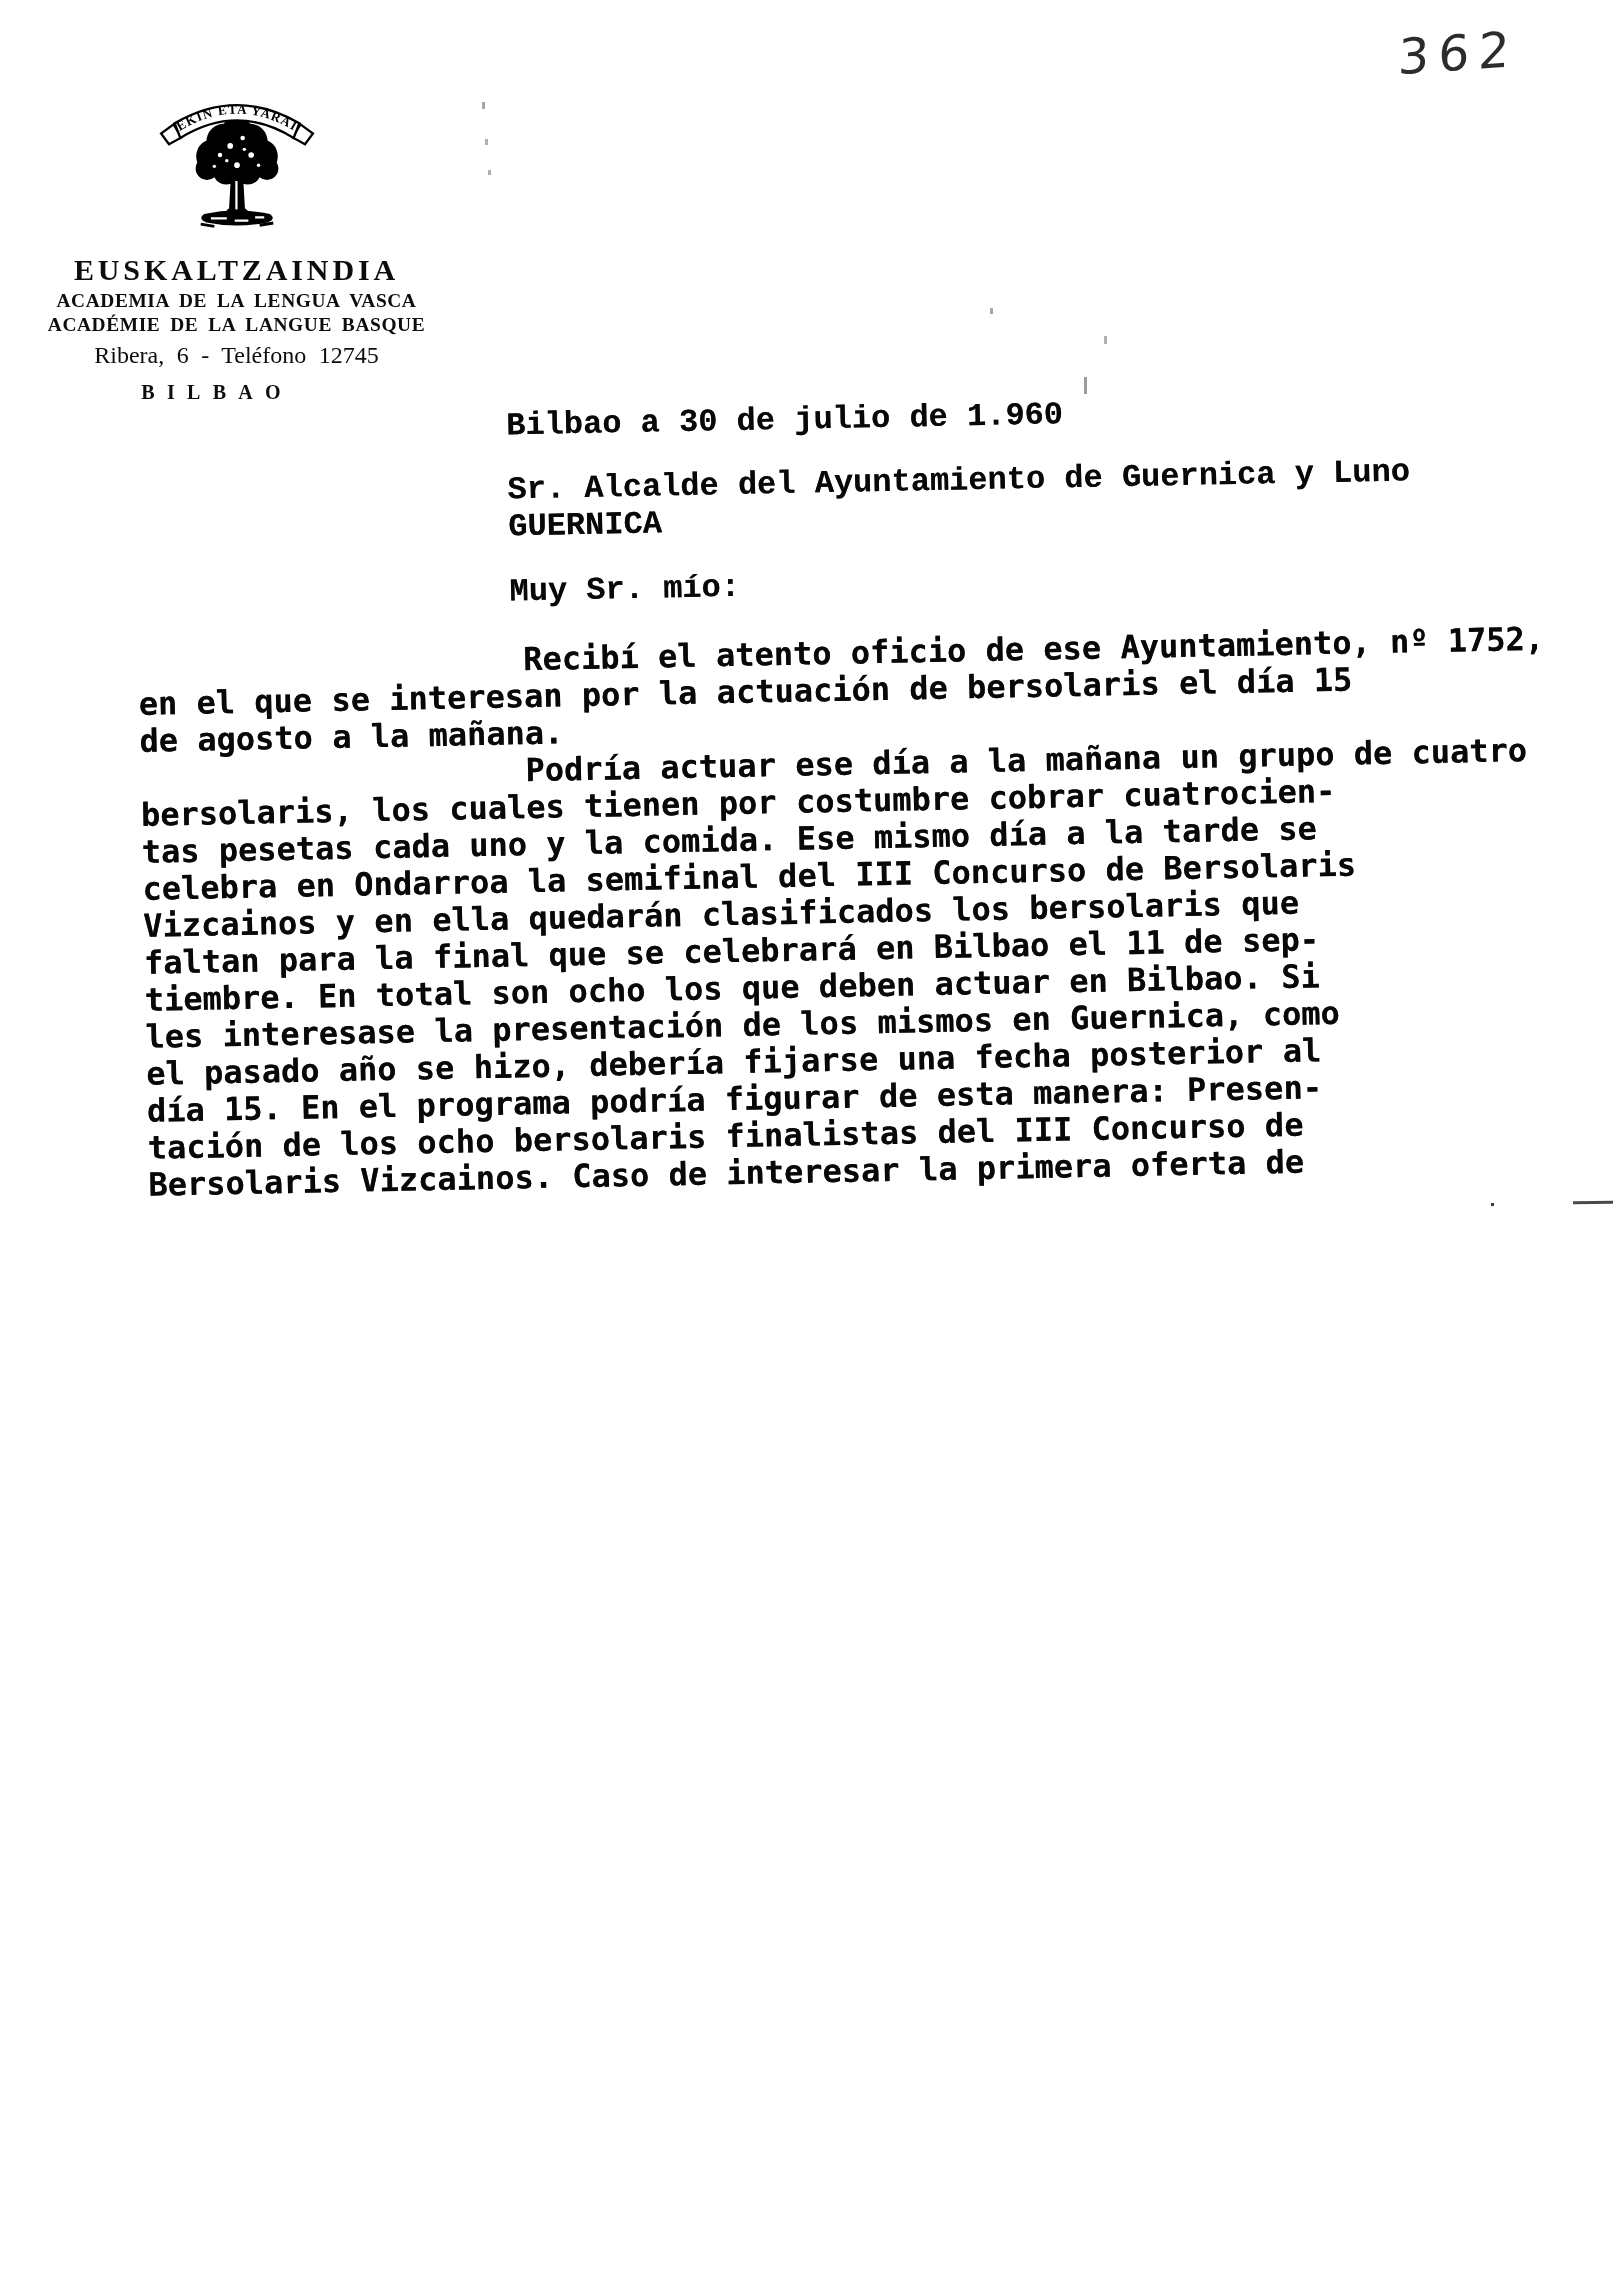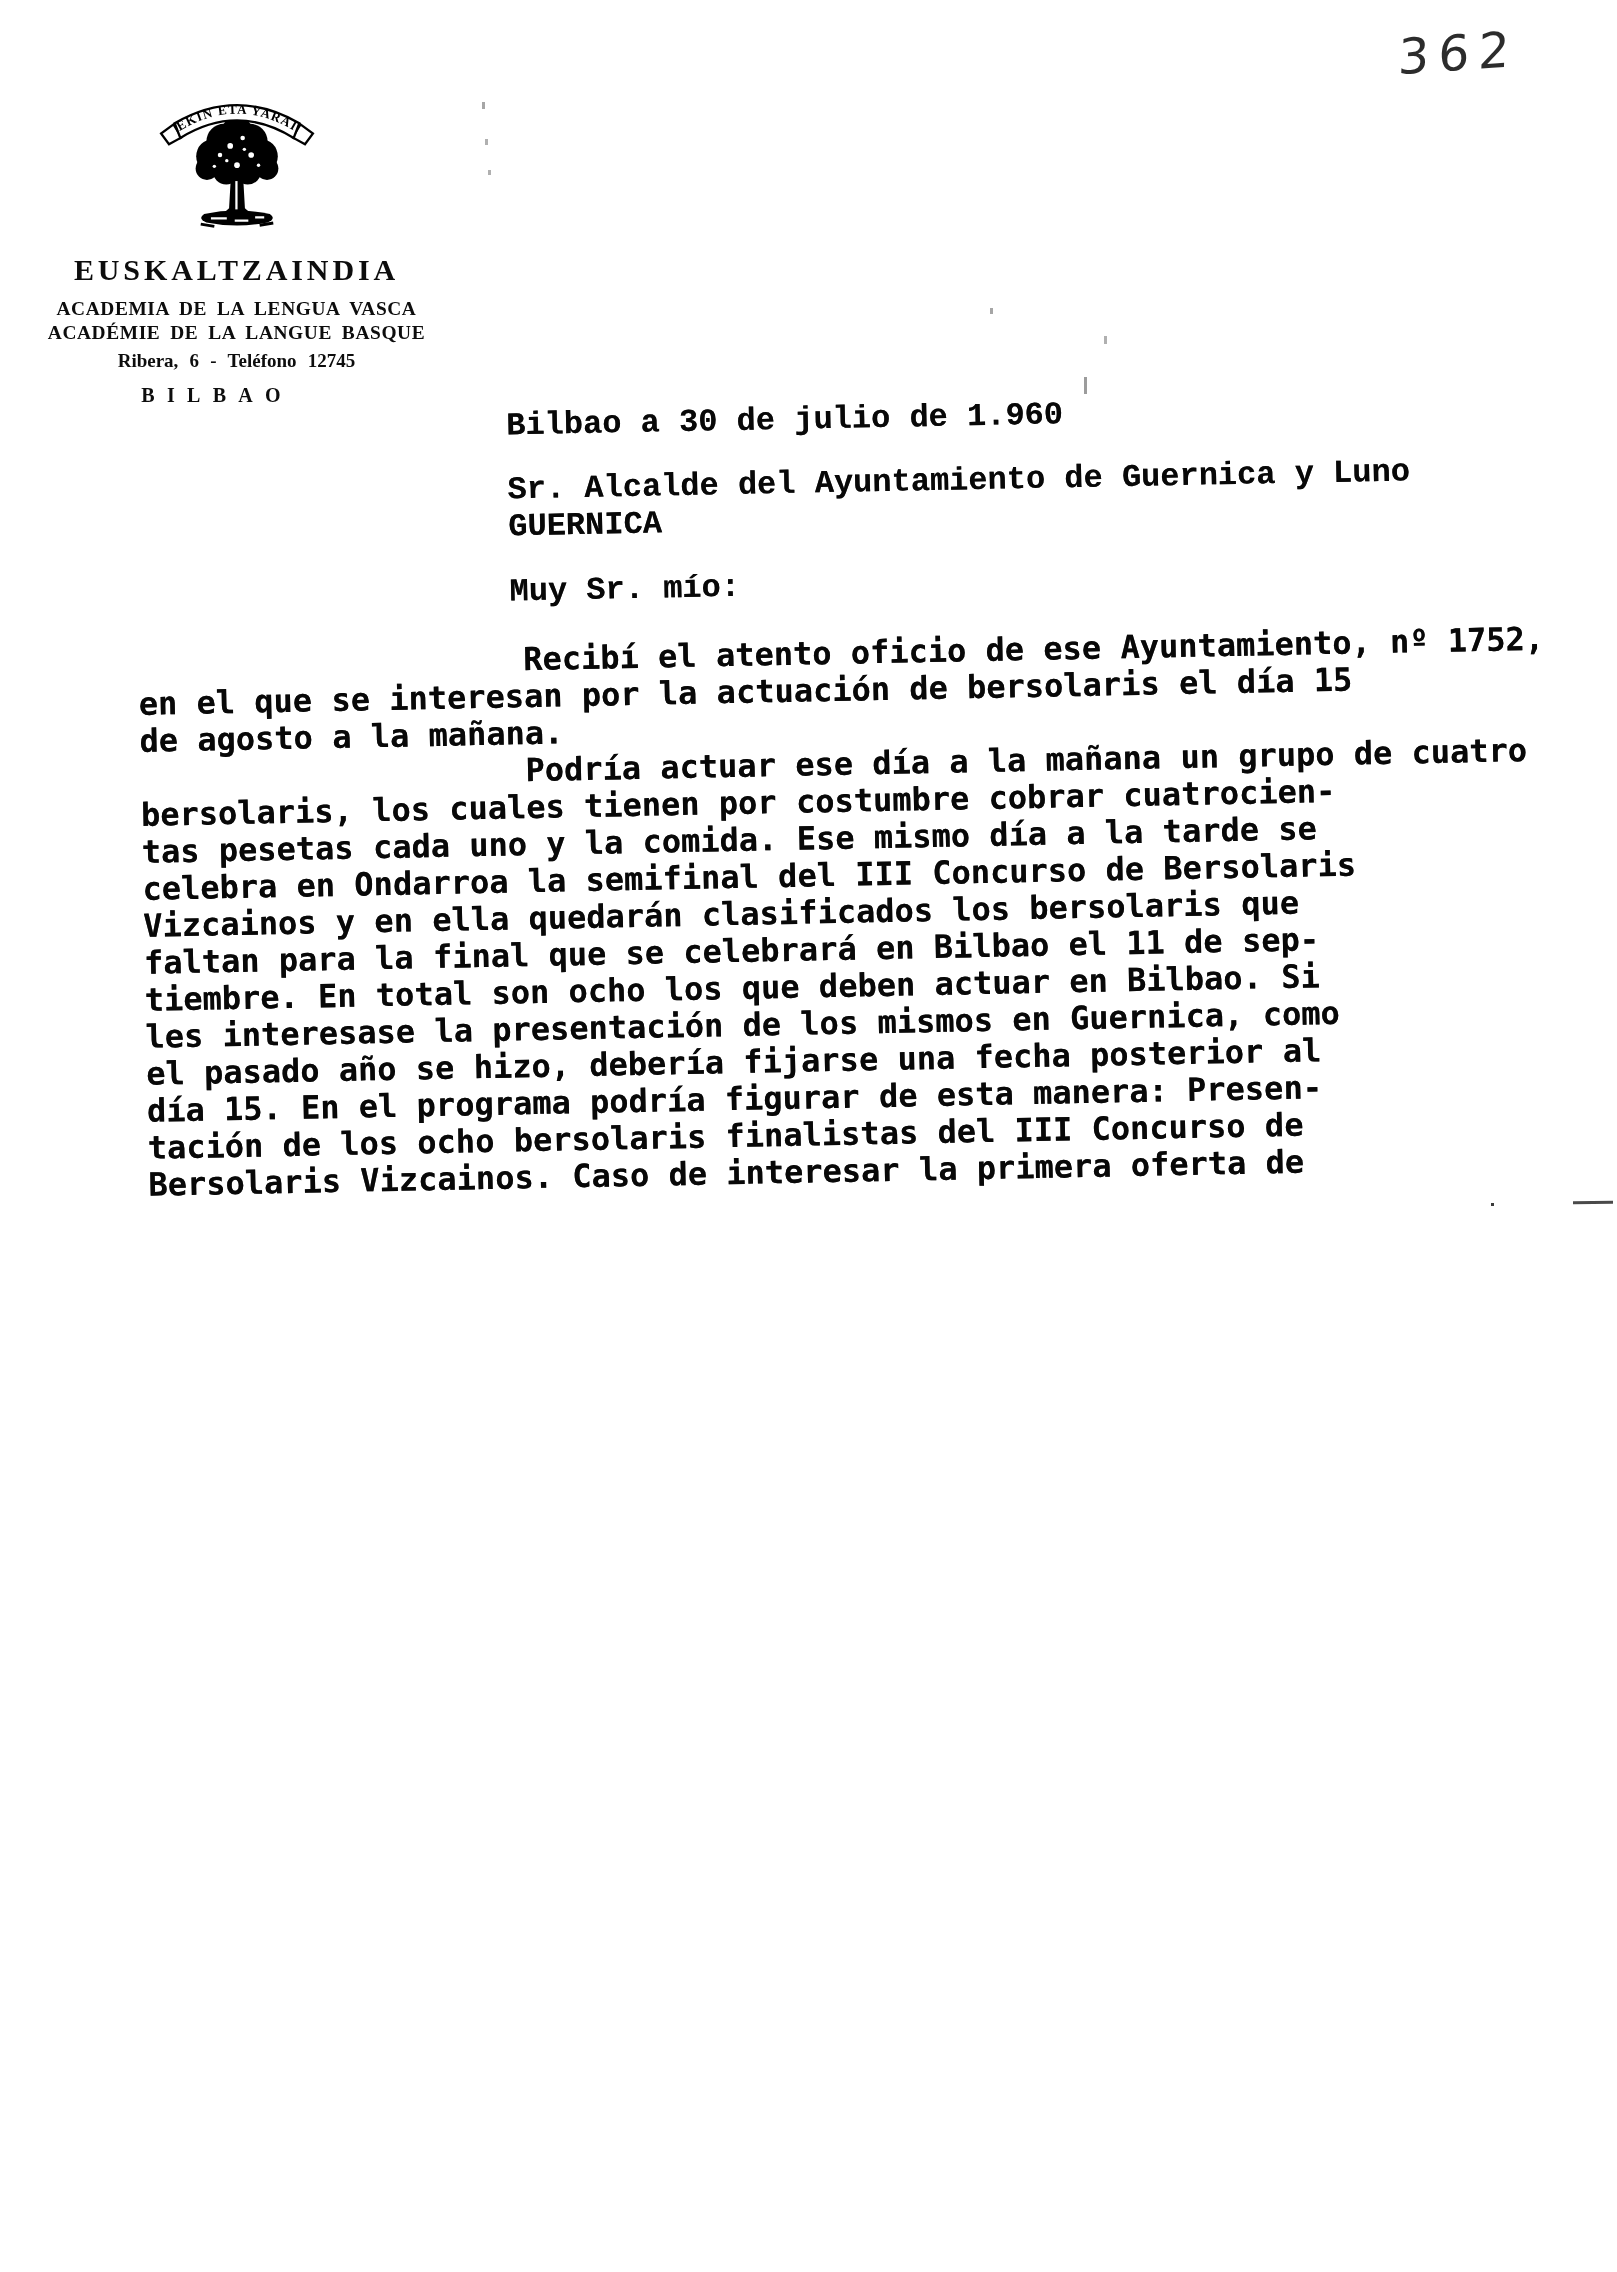--- a/index.html
+++ b/index.html
@@ -48,41 +48,41 @@
     height: 170px;
   }
   .lh-name {
     margin-top: 13px;
     font-size: 30px;
     font-weight: 700;
     letter-spacing: 3.9px;
     white-space: nowrap;
   }
   .lh-sub {
-    margin-top: 11px;
+    margin-top: 3px;
     font-size: 19.4px;
     font-weight: 700;
     letter-spacing: 0.6px;
     word-spacing: 4.5px;
     white-space: nowrap;
     font-family: Liberation Serif, serif;
   }
   .lh-sub2 {
     margin-top: 1.9px;
     font-size: 19.4px;
     font-weight: 700;
     letter-spacing: 0.6px;
     word-spacing: 4.5px;
     white-space: nowrap;
     text-align: center;
   }
   .lh-address {
     margin-top: 6.5px;
-    font-size: 19px;
-    font-weight: 700;
+    font-size: 24px;
+    font-weight: 400;
     word-spacing: 6.5px;
     white-space: nowrap;
   }
   .lh-city {
     margin-top: 11.7px;
     font-size: 20px;
     font-weight: 700;
     letter-spacing: 12.3px;
     transform: translateX(-19.4px);
     white-space: nowrap;

